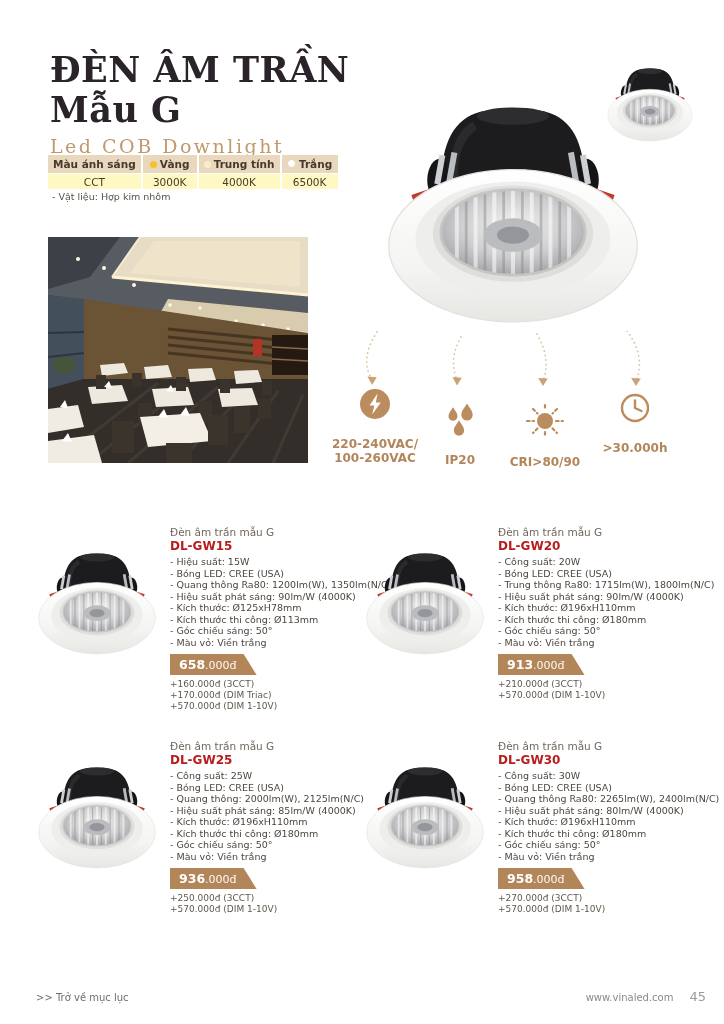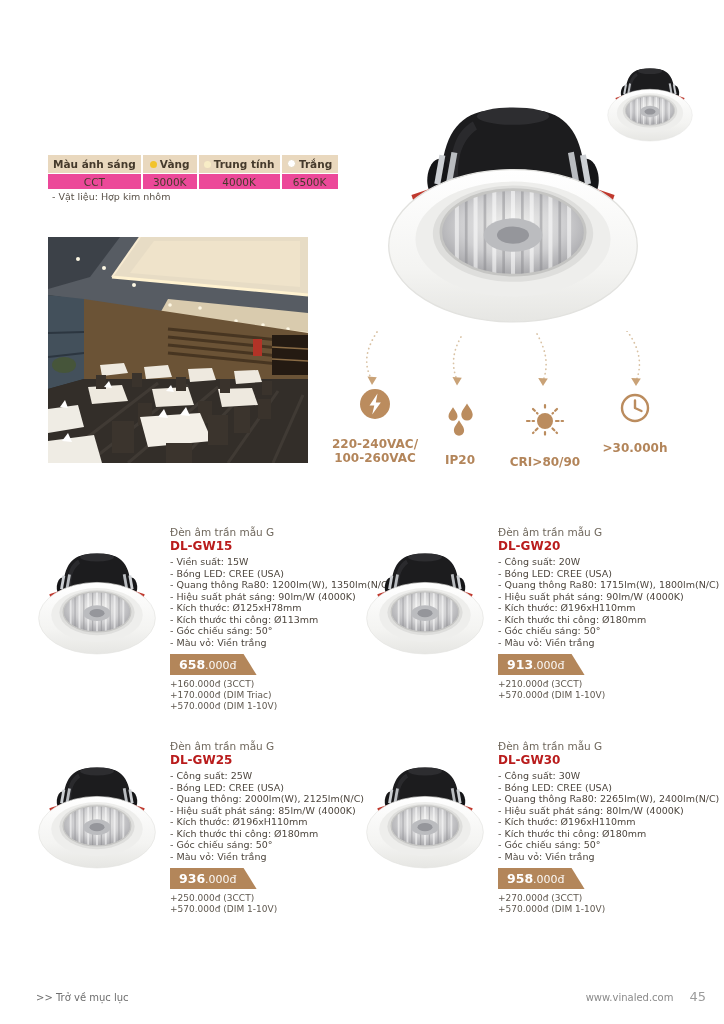--- a/index.html
+++ b/index.html
@@ -10,21 +10,21 @@
   .title-block{position:absolute;left:50px;top:50px;}
   .title-line{font-family:"DejaVu Serif",serif;font-weight:bold;font-size:35px;
               line-height:40px;color:#2a2329;letter-spacing:0.5px;}
   .subtitle{margin-top:5px;font-family:"DejaVu Serif",serif;font-size:19px;
             color:#bf9a6e;letter-spacing:2.5px;}
 
   
   .cct-table{position:absolute;left:48px;top:155px;border-collapse:collapse;
              font-size:10.5px;color:#453a2c;text-align:center;}
   .cct-table th{background:#e9d8be;font-weight:bold;padding:2px 5px;height:14px;}
-  .cct-table td{background:#ec4899;padding:1px 5px;height:13px;margin-top:24px;}
+  .cct-table td{background:#fef9c3;padding:1px 5px;height:13px;margin-top:24px;}
   .cct-table th+th,.cct-table td+td{border-left:2px solid #ffffff;}
   .cct-table tr+tr td{border-top:1px solid #ffffff;}
   .c0{min-width:72px}.c1{min-width:44px}.c2{min-width:56px}.c3{min-width:46px}
   .dot{display:inline-block;width:7px;height:7px;border-radius:50%;
        margin-right:3px;vertical-align:0px;}
   .material-note{position:absolute;left:52px;top:191px;font-size:9.5px;color:#5a5249;}
 
   
   .restaurant{position:absolute;left:48px;top:237px;width:260px;height:226px;}
   .hero-img{position:absolute;left:366px;top:80px;width:294px;height:254px;}
@@ -118,20 +118,25 @@
       </g>
       <ellipse cx="110" cy="114" rx="54" ry="32" fill="none" stroke="#c5c5c3" stroke-width="2"></ellipse>
       <ellipse cx="110" cy="116" rx="22" ry="12.5" fill="#bbbcbf"></ellipse>
       <ellipse cx="110" cy="116" rx="12" ry="6.5" fill="#95969b"></ellipse>
     </symbol>
   </defs>
 </svg>
 
 <div class="page">
 
+  <div class="title-block">
+    <div class="title-line">ĐÈN ÂM TRẦN</div>
+    <div class="title-line">Mẫu G</div>
+    <div class="subtitle">Led COB Downlight</div>
+  </div>
 
   <svg class="mini-img" viewBox="0 0 220 190">
     <use href="#downlight"></use>
   </svg>
 
   <svg class="hero-img" viewBox="0 0 220 190">
     <use href="#downlight"></use>
   </svg>
 
   <table class="cct-table">
@@ -308,21 +313,21 @@
     </div>
   </div>
 
   <div class="product p0">
     <svg class="prod-photo" viewBox="0 0 220 190">
         <use href="#downlight"></use>
       </svg>
     <div class="prod-details">
       <div class="prod-name">Đèn âm trần mẫu G</div>
       <div class="prod-model">DL-GW15</div>
-      <div class="spec">- Viền suất: 15W</div>
+      <div class="spec">- Hiệu suất: 15W</div>
       <div class="spec">- Bóng LED: CREE (USA)</div>
       <div class="spec">- Quang thông Ra80: 1200lm(W), 1350lm(N/C)</div>
       <div class="spec">- Hiệu suất phát sáng: 90lm/W (4000K)</div>
       <div class="spec">- Kích thước: Ø125xH78mm</div>
       <div class="spec">- Kích thước thi công: Ø113mm</div>
       <div class="spec">- Góc chiếu sáng: 50°</div>
       <div class="spec">- Màu vỏ: Viền trắng</div>
       <div class="price-badge"><span class="price-main">658</span><span class="price-suffix">.000đ</span></div>
       <div class="extras">
         <div class="extra-line">+160.000đ (3CCT)</div>
@@ -334,21 +339,21 @@
 
   <div class="product p1">
     <svg class="prod-photo" viewBox="0 0 220 190">
         <use href="#downlight"></use>
       </svg>
     <div class="prod-details">
       <div class="prod-name">Đèn âm trần mẫu G</div>
       <div class="prod-model">DL-GW20</div>
       <div class="spec">- Công suất: 20W</div>
       <div class="spec">- Bóng LED: CREE (USA)</div>
-      <div class="spec">- Quang thông Ra80: 1715lm(W), 1800lm(N/C)</div>
+      <div class="spec">- Trung thông Ra80: 1715lm(W), 1800lm(N/C)</div>
       <div class="spec">- Hiệu suất phát sáng: 90lm/W (4000K)</div>
       <div class="spec">- Kích thước: Ø196xH110mm</div>
       <div class="spec">- Kích thước thi công: Ø180mm</div>
       <div class="spec">- Góc chiếu sáng: 50°</div>
       <div class="spec">- Màu vỏ: Viền trắng</div>
       <div class="price-badge"><span class="price-main">913</span><span class="price-suffix">.000đ</span></div>
       <div class="extras">
         <div class="extra-line">+210.000đ (3CCT)</div>
         <div class="extra-line">+570.000đ (DIM 1-10V)</div>
         <div class="extra-line"></div>

